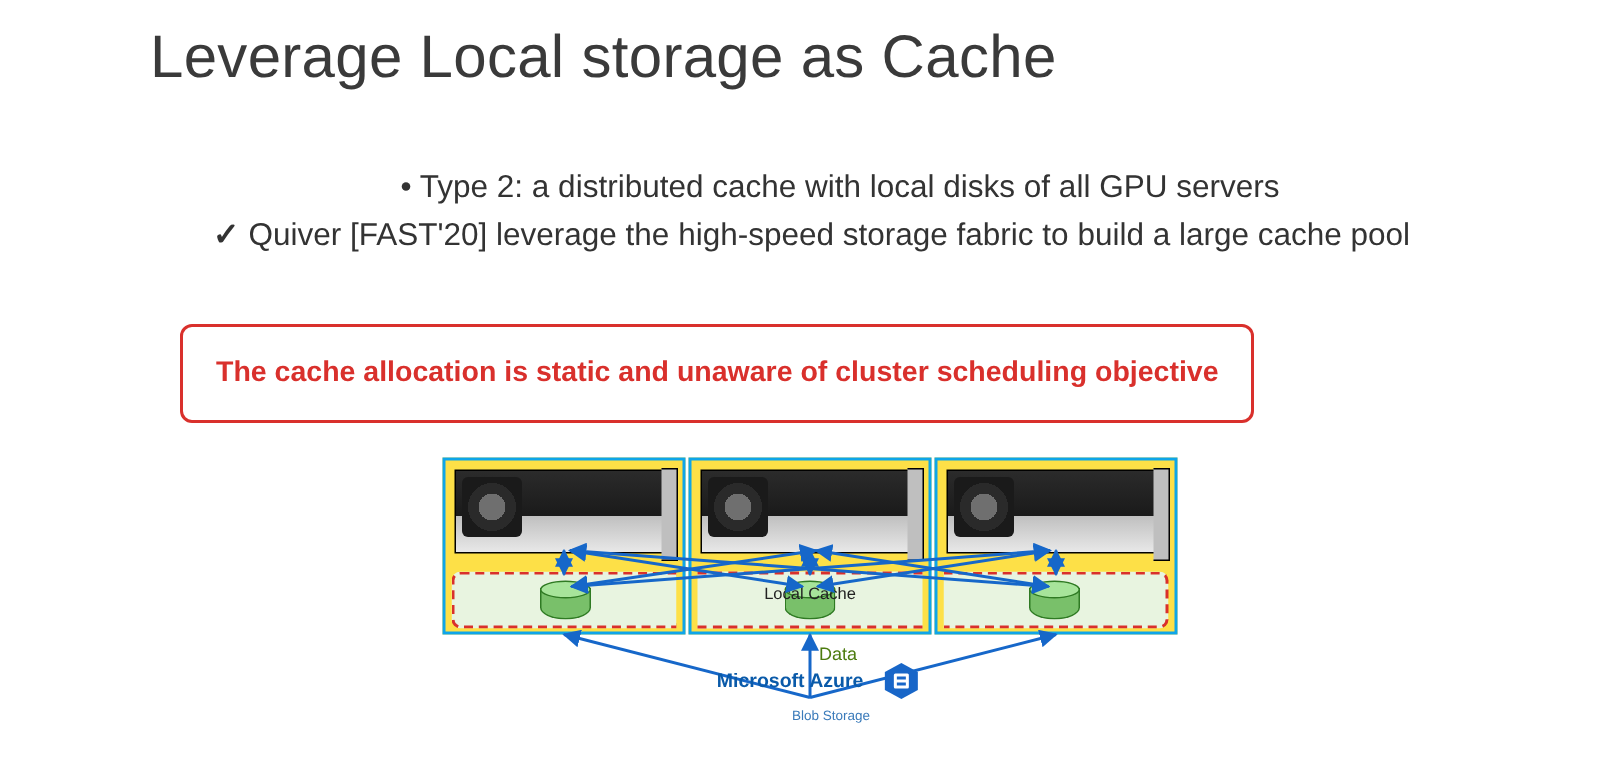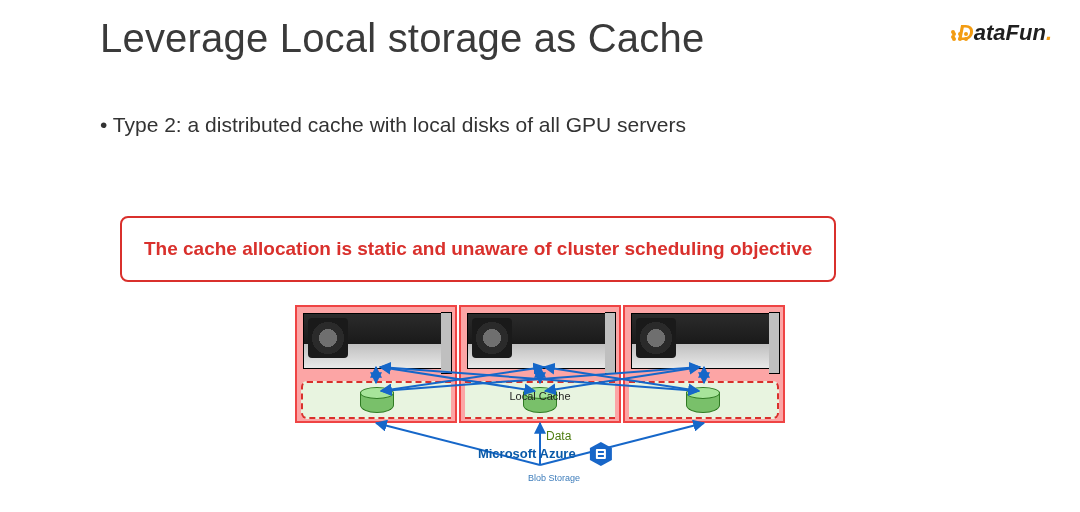--- a/index.html
+++ b/index.html
@@ -6,28 +6,28 @@
   .slide{position:relative;width:1080px;height:512px;box-sizing:border-box;}
   .title{position:absolute;left:100px;top:16px;font-size:40px;font-weight:300;color:#3a3a3a;letter-spacing:.2px;}
   .logo{position:absolute;right:28px;top:20px;font-size:22px;font-weight:800;font-style:italic;white-space:nowrap;}
   .logo .dots{display:inline-block;margin-right:2px;vertical-align:middle;}
   .logo .dots span{display:inline-block;width:4px;height:4px;background:#f39c12;border-radius:50%;margin:1px;}
   .logo .dots .row{display:block;line-height:0;}
   .logo .d{color:#f39c12;}
   .logo .rest{color:#1f1f1f;}
   .logo .dot{color:#f39c12;}
   .body{position:absolute;left:100px;top:110px;right:60px;font-size:21px;line-height:1.45;color:#333;}
-  .b1{margin:0 0 2px 0;}
+  .b1{margin:0 0 2px 0;text-align:center;}
   .b1::before{content:"• ";}
   .b2{margin:0 0 2px 42px;}
   .b2::before{content:"✓";margin-right:6px;font-weight:bold;}
   .callout{position:absolute;left:120px;top:216px;border:2px solid #d9302c;border-radius:8px;padding:20px 22px;color:#d9302c;font-size:19px;font-weight:600;}
   
   .diagram{position:absolute;left:295px;top:305px;width:490px;height:180px;}
-  .server{position:absolute;top:0;width:162px;height:118px;border:2px solid #ef4444;box-sizing:border-box;background:#fca5a5;}
+  .server{position:absolute;top:0;width:162px;height:118px;border:2px solid #0ea5e9;box-sizing:border-box;background:#fde047;}
   .s1{left:0;} .s2{left:164px;} .s3{left:328px;}
   .gpu{position:absolute;left:6px;top:6px;right:6px;height:56px;border:1px solid #000;box-sizing:border-box;background:linear-gradient(180deg,#2b2b2b 0%,#1a1a1a 55%,#bfbfbf 55%,#e8e8e8 100%);}
   .gpu::after{content:"";position:absolute;left:4px;top:4px;width:40px;height:40px;border-radius:4px;background:radial-gradient(circle at 50% 50%,#6f6f6f 0 9px,#2a2a2a 9px 16px,rgba(0,0,0,0) 16px),#1a1a1a;}
   .gpu .bracket{position:absolute;right:-4px;top:-2px;width:10px;height:60px;background:#bfbfbf;border:1px solid #000;border-left:0;}
   .cache-band{position:absolute;left:4px;right:4px;top:74px;height:38px;border:2px dashed #d9302c;border-radius:6px;background:#e8f4e0;box-sizing:border-box;}
   .cache-band.mid{border-left:none;border-right:none;border-radius:0;}
   .cache-band.left{border-right:none;border-top-right-radius:0;border-bottom-right-radius:0;}
   .cache-band.right{border-left:none;border-top-left-radius:0;border-bottom-left-radius:0;}
   .cyl{position:absolute;width:34px;height:26px;left:50%;top:4px;transform:translateX(-50%);}
   .cyl .body{position:absolute;left:0;right:0;top:5px;bottom:0;background:#79c06a;border:1px solid #2f7a23;border-top:none;border-radius:0 0 17px 17px/0 0 8px 8px;}
@@ -40,29 +40,24 @@
   .blob-hex{display:inline-block;width:26px;height:26px;margin-left:8px;vertical-align:middle;}
   .data-label{position:absolute;left:50%;top:124px;transform:translateX(6px);font-size:12px;color:#4d7c0f;}
 </style>
 </head>
 <body>
 
 <div class="slide">
 
   <div class="title">Leverage Local storage as Cache</div>
 
-  <div class="logo">
-    <span class="dots">
-      <span class="row"><span></span><span></span><span></span></span>
-      <span class="row"><span></span><span></span><span></span></span>
-    </span><span class="d">D</span><span class="rest">ataFun</span><span class="dot">.</span>
-  </div>
 
   <div class="body">
     <p class="b1">Type 2: a distributed cache with local disks of all GPU servers</p>
+    <p class="b2">Quiver [FAST'20] leverage the high-speed storage fabric to build a large cache pool</p>
   </div>
 
   <div class="callout">The cache allocation is static and unaware of cluster scheduling objective</div>
 
   <div class="diagram">
 
     <div class="server s1">
       <div class="gpu">
           <span class="bracket"></span>
         </div>

